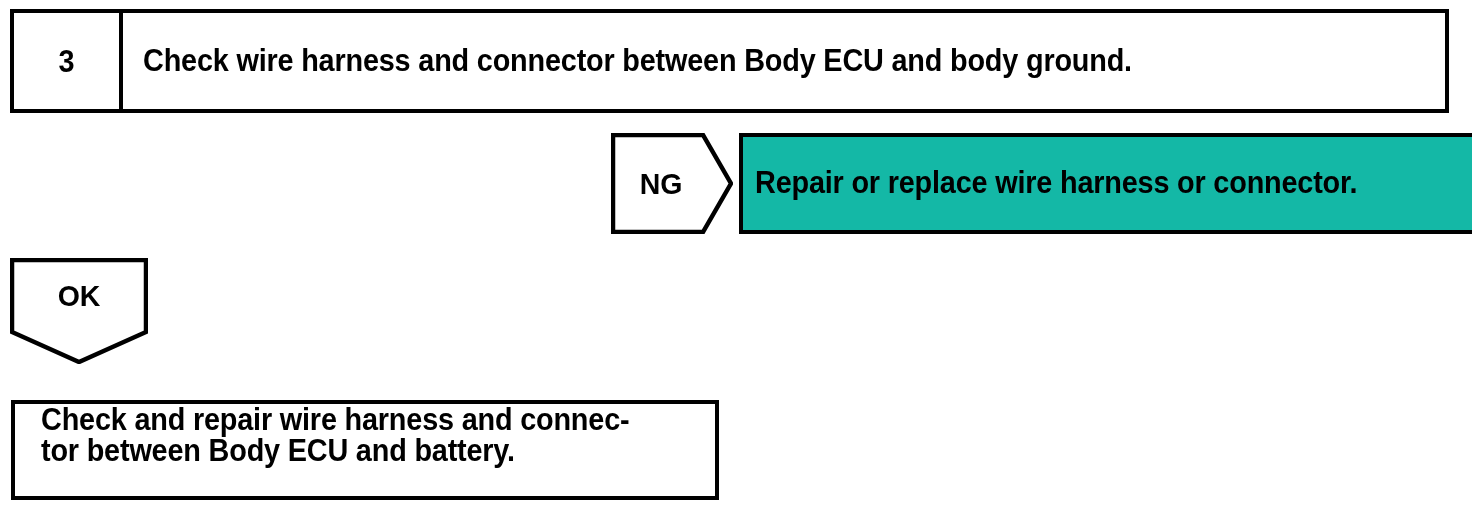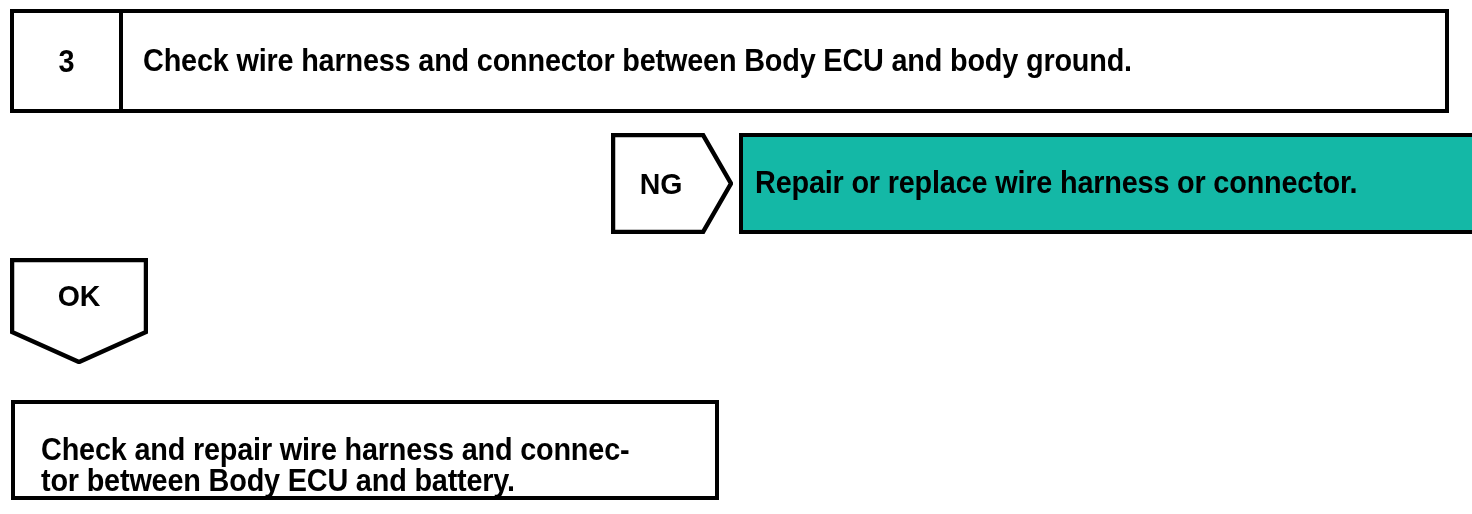--- a/index.html
+++ b/index.html
@@ -150,21 +150,21 @@
   .final-box {
     position: absolute;
     left: 11px;
     top: 400px;
     width: 708px;
     height: 100px;
     box-sizing: border-box;
     border: 4px solid #000;
     background: #fff;
     display: flex;
-    align-items: flex-end;
+    align-items: flex-start;
     padding-left: 26px;
   }
   .final-text {
     font-size: 31px;
     font-weight: bold;
     line-height: 1.0;
     letter-spacing: -0.2px;
     transform: scaleX(0.93);
     transform-origin: left center;
     white-space: pre-line;

